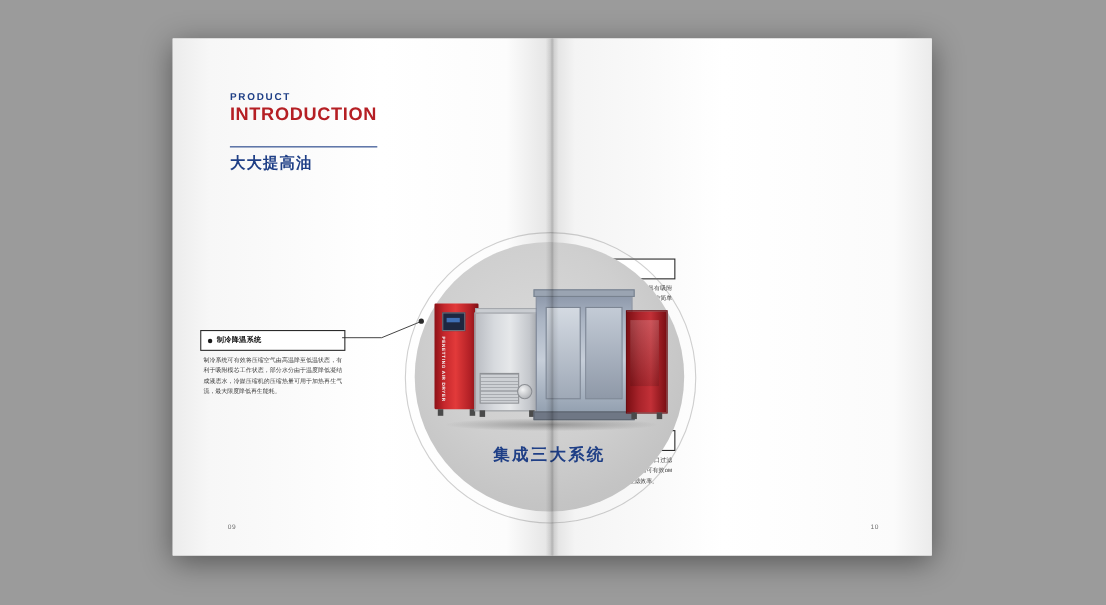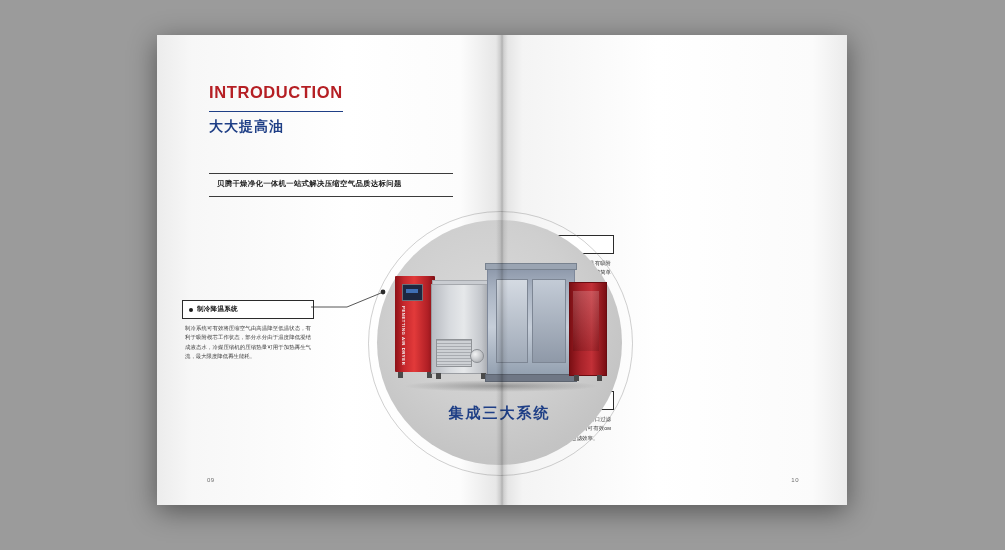--- a/index.html
+++ b/index.html
@@ -69,21 +69,21 @@
     margin-bottom: 2px;
   }
   .h-intro {
     color: #b51f24;
     font-size: 16.5px;
     letter-spacing: 0.6px;
     font-weight: bold;
     line-height: 1.1;
     border-bottom: 1.6px solid #1f3f86;
     display: inline-block;
-    padding-bottom: 10px;
+    padding-bottom: 20px;
   }
   .h-cn {
     color: #1f3f86;
     font-size: 14px;
     font-weight: bold;
     letter-spacing: 1px;
     margin-top: 6px;
   }
 
   
@@ -382,25 +382,25 @@
 </head>
 <body>
 
 <div class="stage">
 
   <div class="spread">
 
     <div class="page left">
 
       <div class="heading">
+        <div class="h-product">PRODUCT</div>
         <div class="h-intro">INTRODUCTION</div>
         <div class="h-cn">大大提高油</div>
       </div>
 
-      <div class="subtitle">贝腾干燥净化一体机一站式解决压缩空气品质达标问题</div>
 
       <div class="callout left-c">
         <div class="c-head">
           <span class="bullet"></span>
           <span>制冷降温系统</span>
         </div>
         <div class="c-body">制冷系统可有效将压缩空气由高温降至低温状态，有利于吸附模芯工作状态，部分水分由于温度降低凝结成液态水，冷媒压缩机的压缩热量可用于加热再生气流，最大限度降低再生能耗。</div>
       </div>
 
       <svg class="connector" style="left:150px; top:250px; width:110px; height:40px;" viewBox="0 0 110 40">

